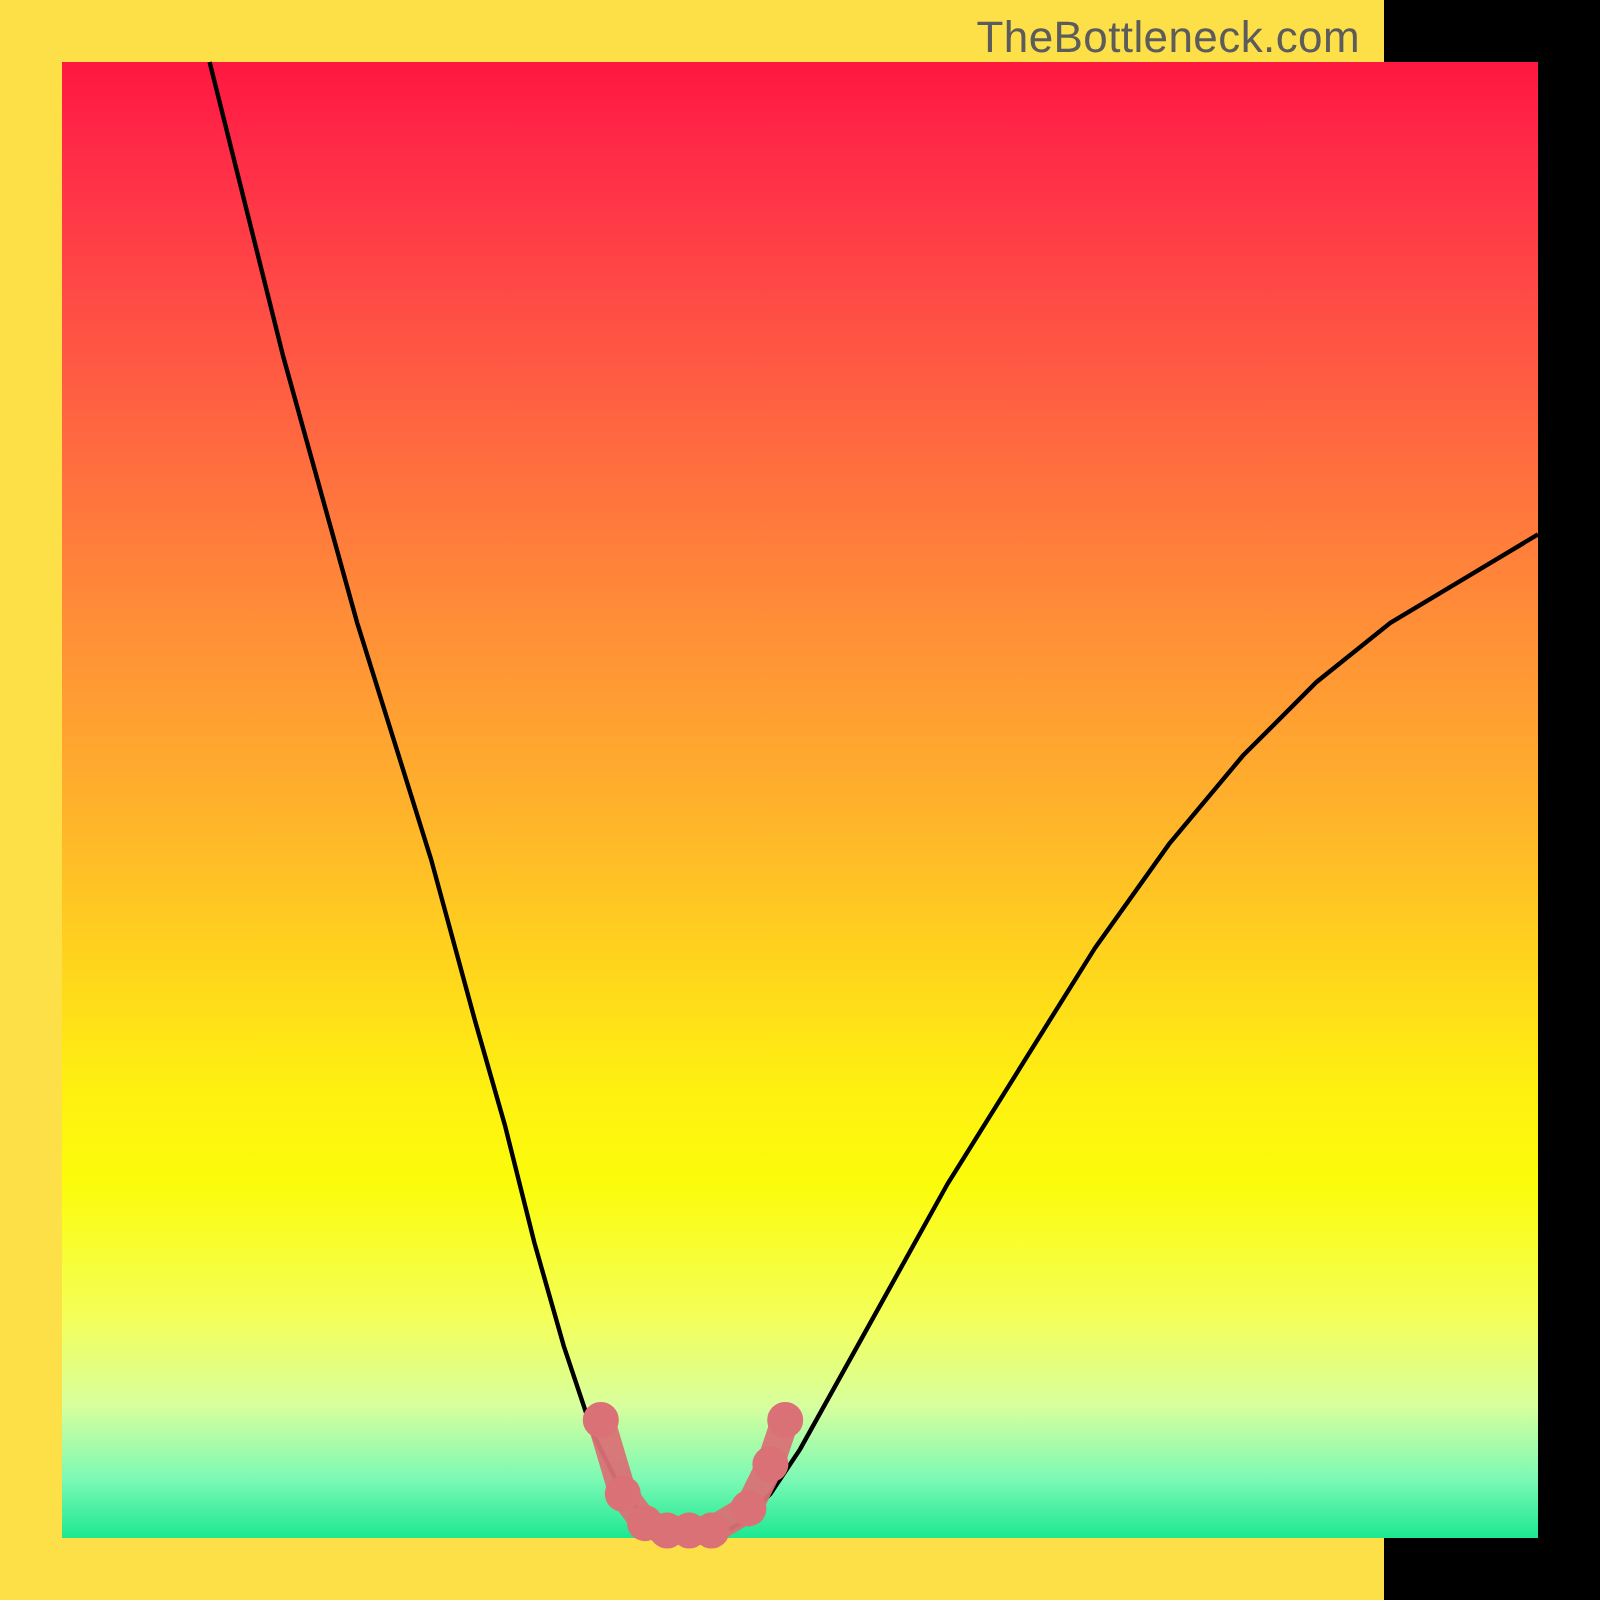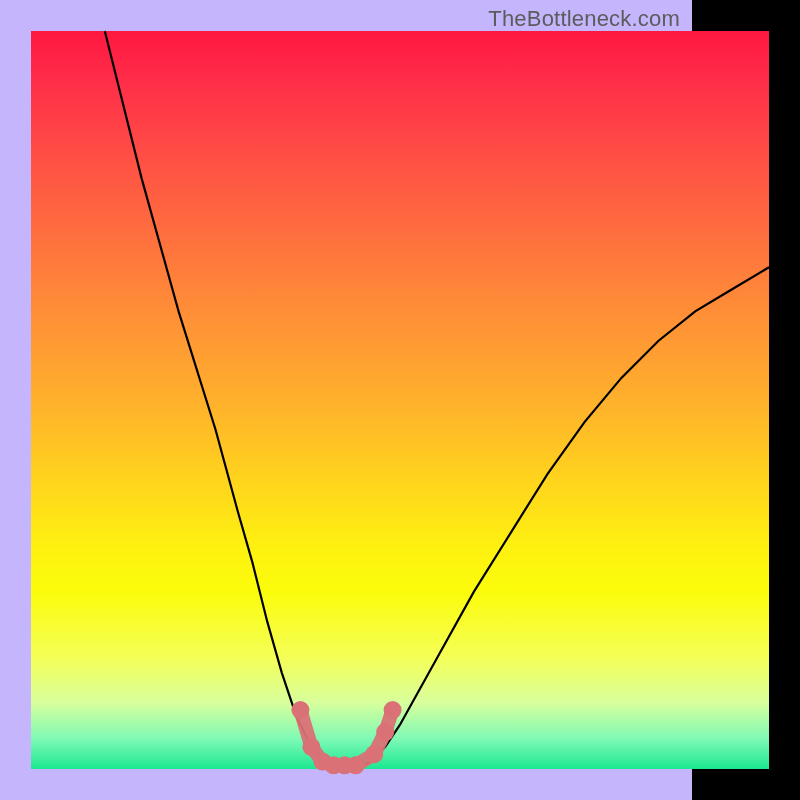--- a/index.html
+++ b/index.html
@@ -8,21 +8,21 @@
     width: 800px;
     height: 800px;
     overflow: hidden;
     background: #000;
     font-family: Arial, Helvetica, sans-serif;
   }
   .frame {
     position: relative;
     width: 692px;
     height: 800px;
-    background: #c4b5fd;
+    background: #fde047;
   }
   .plot-area {
     position: absolute;
     left: 31px;
     top: 31px;
     width: 738px;
     height: 738px;
     
     background: linear-gradient(to bottom,
       #ff173f 0%,

